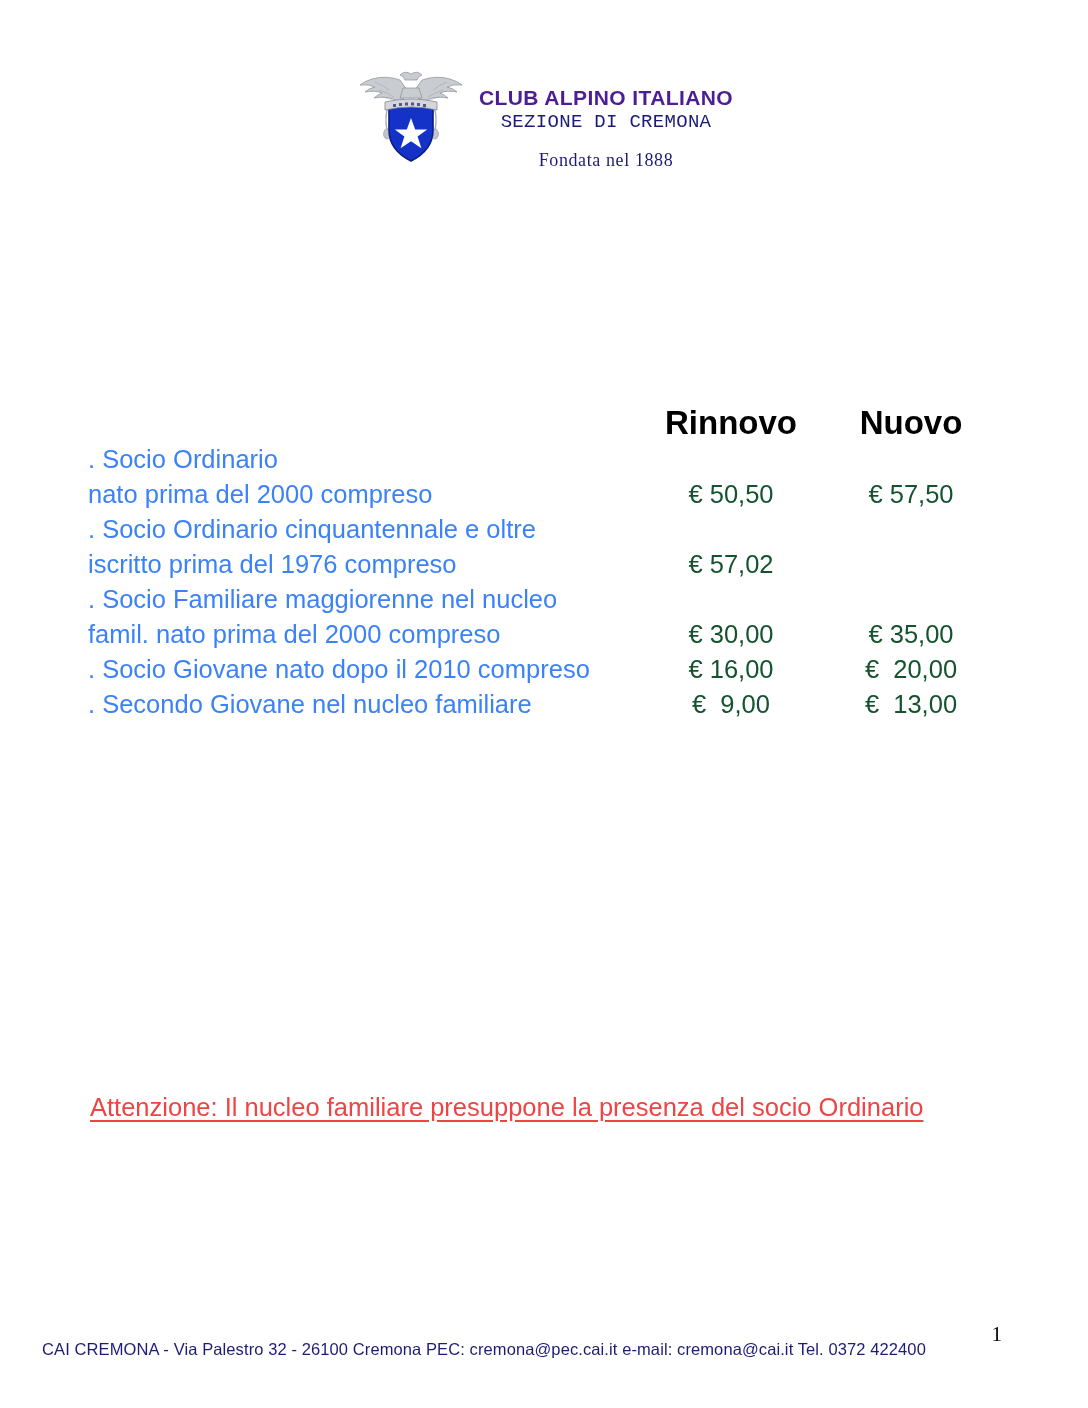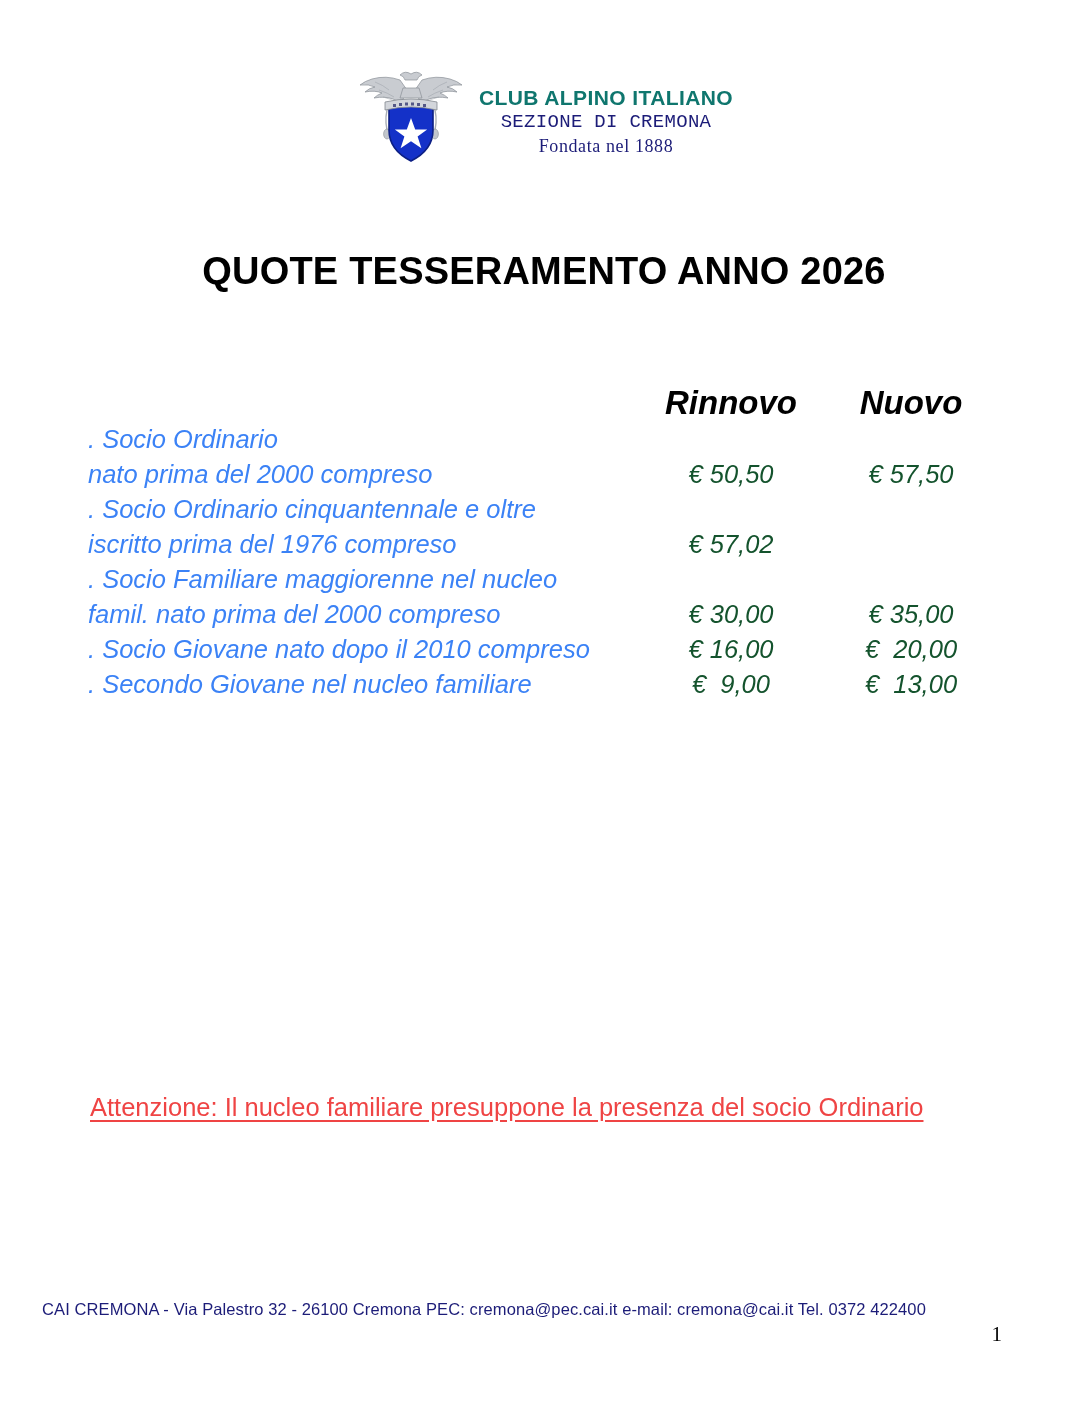--- a/index.html
+++ b/index.html
@@ -45,39 +45,39 @@
     margin-left: 12px;
     padding-top: 28px;
     text-align: center;
     line-height: 1.12;
   }
   .org-line1 {
     font-family: "Liberation Sans", sans-serif;
     font-weight: bold;
     font-size: 21px;
     letter-spacing: 0.4px;
-    color: #0f766e;
+    color: #4c1d95;
     white-space: nowrap;
   }
   .org-line2 {
     font-family: Liberation Mono, monospace;
     font-weight: normal;
     font-size: 19px;
     letter-spacing: 0.3px;
     color: #1c1c78;
     margin-top: 2px;
     white-space: nowrap;
   }
   .org-line3 {
     font-family: "Liberation Serif", serif;
     font-weight: normal;
     font-size: 18px;
     letter-spacing: 0.6px;
     color: #1c1c78;
-    margin-top: 3px;
+    margin-top: 17px;
     white-space: nowrap;
   }
 
   
   .doc-title {
     position: absolute;
     left: 0;
     top: 250px;
     width: 1088px;
     text-align: center;
@@ -85,23 +85,22 @@
     font-weight: bold;
     font-size: 38px;
     letter-spacing: 0.2px;
     color: #000000;
   }
 
   
   .rates {
     position: absolute;
     left: 88px;
-    top: 384px;
+    top: 404px;
     width: 912px;
-    font-style: italic;
   }
   .rates table {
     width: 912px;
     border-collapse: collapse;
   }
   .rates th, .rates td {
     padding: 0;
     border: none;
     vertical-align: top;
   }
@@ -149,21 +148,21 @@
     text-decoration: underline;
     text-underline-offset: 4px;
     color: #ef4444;
     white-space: nowrap;
   }
 
   
   .footer {
     position: absolute;
     left: 0;
-    top: 1300px;
+    top: 1340px;
     width: 968px;
     text-align: center;
   }
   .footer-text {
     font-family: "Liberation Sans", sans-serif;
     font-size: 16.5px;
     color: #1c1c78;
     letter-spacing: 0.1px;
     white-space: nowrap;
   }
@@ -229,21 +228,20 @@
       </svg>
     </div>
 
     <div class="org-block">
       <div class="org-line1">CLUB ALPINO ITALIANO</div>
       <div class="org-line2">SEZIONE DI CREMONA</div>
       <div class="org-line3">Fondata nel 1888</div>
     </div>
   </div>
 
-  <div class="doc-title">QUOTE TESSERAMENTO ANNO 2026</div>
 
   <div class="rates">
     <table>
       <colgroup>
         <col class="c-desc">
           <col class="c-renew">
           <col class="c-new">
       </colgroup>
       <thead>
         <tr>

